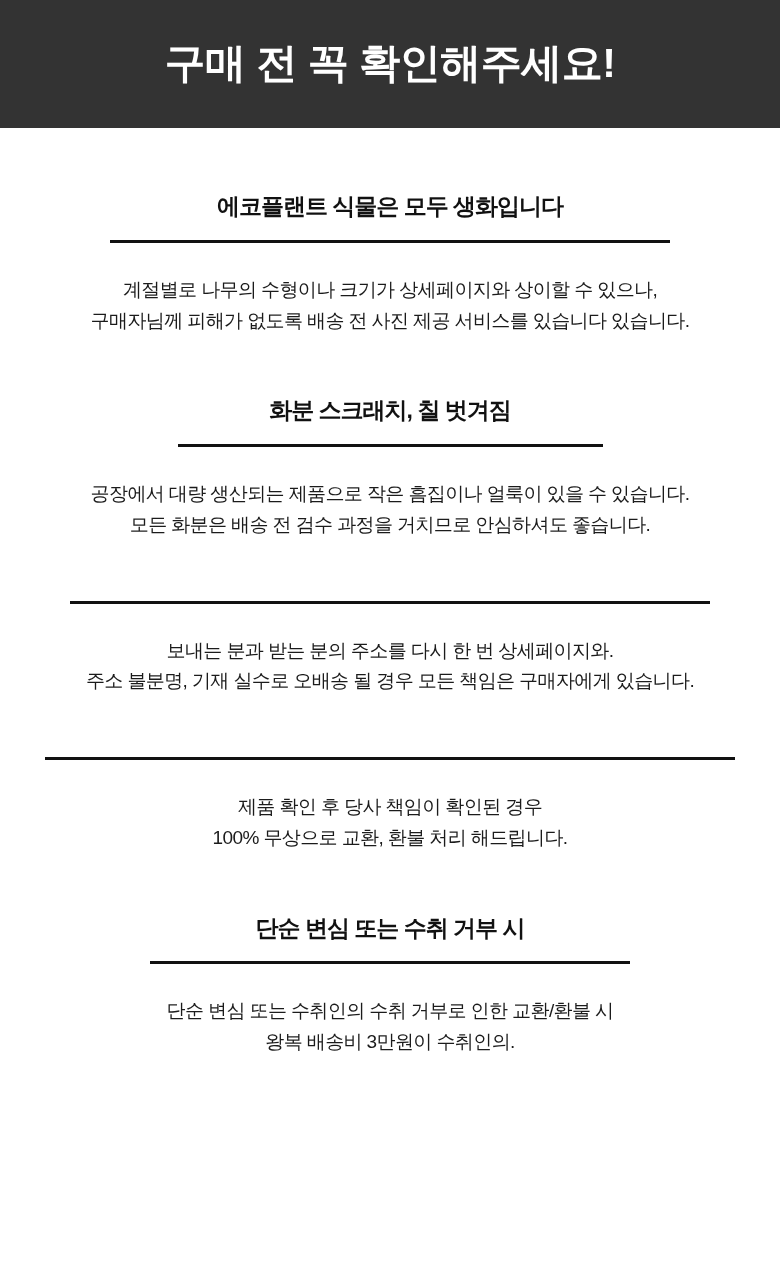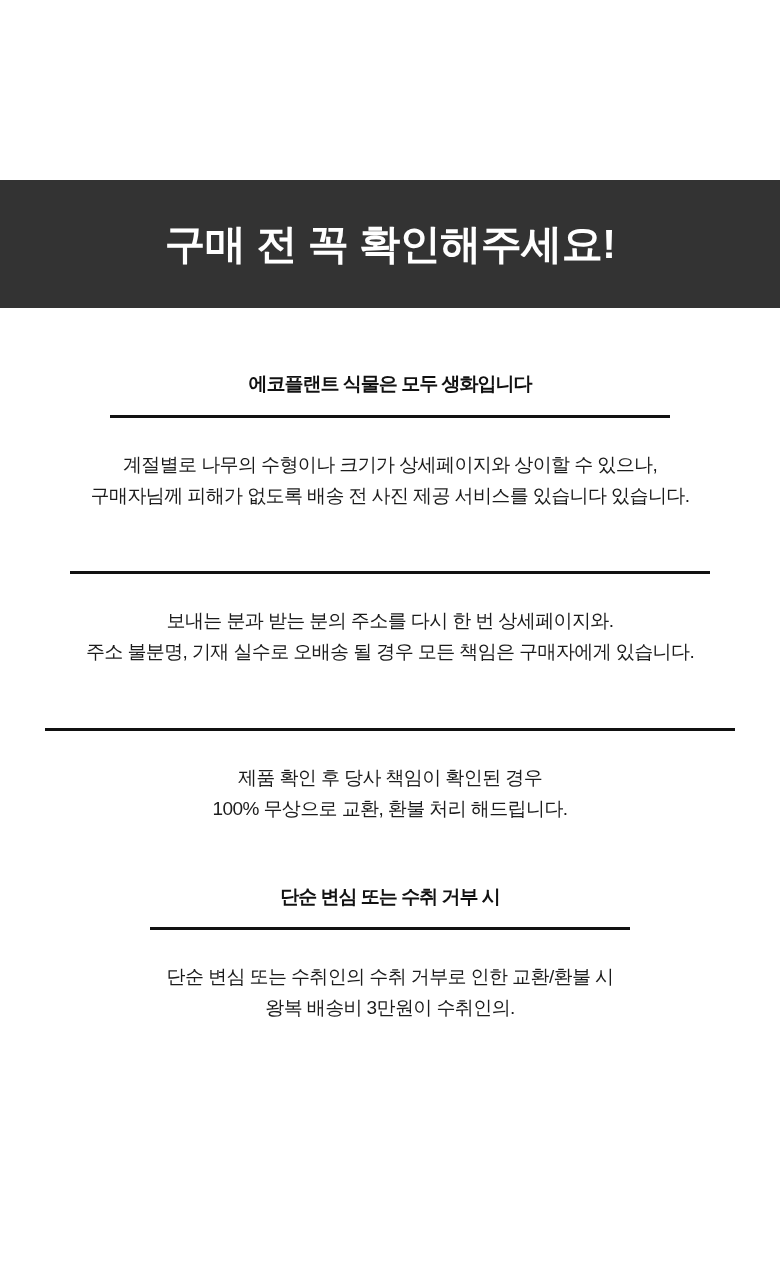--- a/index.html
+++ b/index.html
@@ -13,21 +13,20 @@
     font-family: "Liberation Sans", "DejaVu Sans", sans-serif;
     color: #1a1a1a;
     -webkit-font-smoothing: antialiased;
   }
   .page {
     width: 780px;
     min-height: 1264px;
     box-sizing: border-box;
     display: flex;
     flex-direction: column;
-    justify-content: center;
   }
   
   .banner {
     width: 100%;
     height: 128px;
     background: #333333;
     display: flex;
     align-items: center;
     justify-content: center;
     box-sizing: border-box;
@@ -48,21 +47,21 @@
     box-sizing: border-box;
   }
   .section {
     text-align: center;
     margin-top: 60px;
   }
   .section:first-child {
     margin-top: 64px;
   }
   .section-heading {
-    font-size: 19px;
+    font-size: 23px;
     font-weight: bold;
     color: #111111;
     letter-spacing: -1px;
     line-height: 1.25;
     margin: 0 auto;
     display: inline-block;
     position: relative;
     padding-bottom: 10px;
   }
   .heading-rule {
@@ -99,20 +98,28 @@
 
     <div class="section">
       <div class="section-heading">에코플랜트 식물은 모두 생화입니다</div>
       <span class="heading-rule" style="width:560px"></span>
       <div class="section-body">
         <span class="line">계절별로 나무의 수형이나 크기가 상세페이지와 상이할 수 있으나,</span>
         <span class="line">구매자님께 피해가 없도록 배송 전 사진 제공 서비스를 있습니다 있습니다.</span>
       </div>
     </div>
 
+    <div class="section">
+      <div class="section-heading">화분 스크래치, 칠 벗겨짐</div>
+      <span class="heading-rule" style="width:425px"></span>
+      <div class="section-body">
+        <span class="line">공장에서 대량 생산되는 제품으로 작은 흠집이나 얼룩이 있을 수 있습니다.</span>
+        <span class="line">모든 화분은 배송 전 검수 과정을 거치므로 안심하셔도 좋습니다.</span>
+      </div>
+    </div>
 
     <div class="section">
       <span class="heading-rule" style="width:640px"></span>
       <div class="section-body">
         <span class="line">보내는 분과 받는 분의 주소를 다시 한 번 상세페이지와.</span>
         <span class="line">주소 불분명, 기재 실수로 오배송 될 경우 모든 책임은 구매자에게 있습니다.</span>
       </div>
     </div>
 
     <div class="section">

